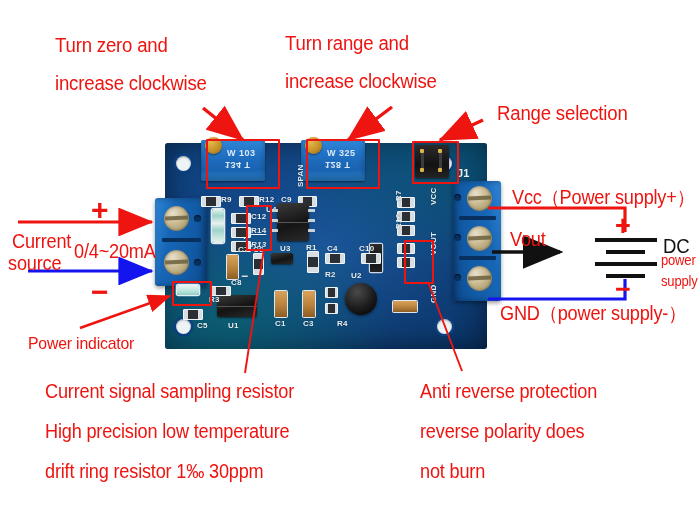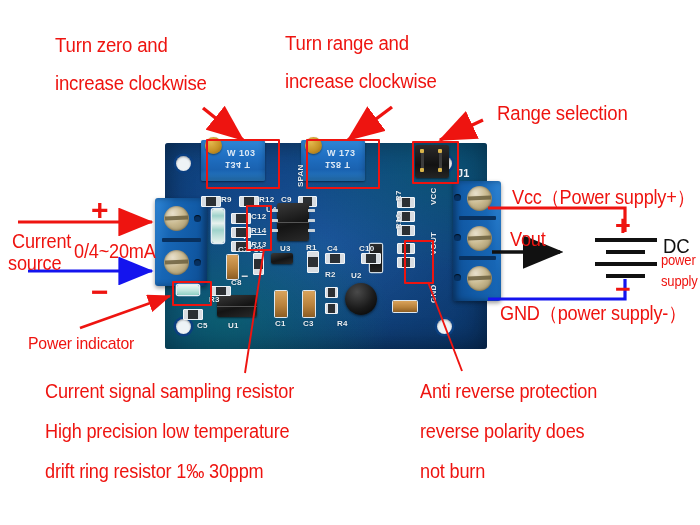--- a/index.html
+++ b/index.html
@@ -125,21 +125,21 @@
     <div class="mhole" style="left:272px;top:176px;"></div>
 
     <div class="pot" style="left:36px;top:-3px;">
       <div class="wiper"></div>
       <div class="mk" style="left:26px;top:8px;">W   103</div>
       <div class="mk" style="left:24px;top:20px;transform:scaleY(-1);">134  T</div>
     </div>
 
     <div class="pot" style="left:136px;top:-3px;">
       <div class="wiper"></div>
-      <div class="mk" style="left:26px;top:8px;">W   173</div>
+      <div class="mk" style="left:26px;top:8px;">W   325</div>
       <div class="mk" style="left:24px;top:20px;transform:scaleY(-1);">128  T</div>
     </div>
 
     <div class="hdr">
       <div class="hdrsl" style="left:6px;top:5px;"></div>
       <div class="hdrsl" style="left:24px;top:5px;"></div>
       <div class="hdrpin" style="left:5px;top:4px;"></div>
       <div class="hdrpin" style="left:5px;top:23px;"></div>
       <div class="hdrpin" style="left:23px;top:4px;"></div>
       <div class="hdrpin" style="left:23px;top:23px;"></div>

